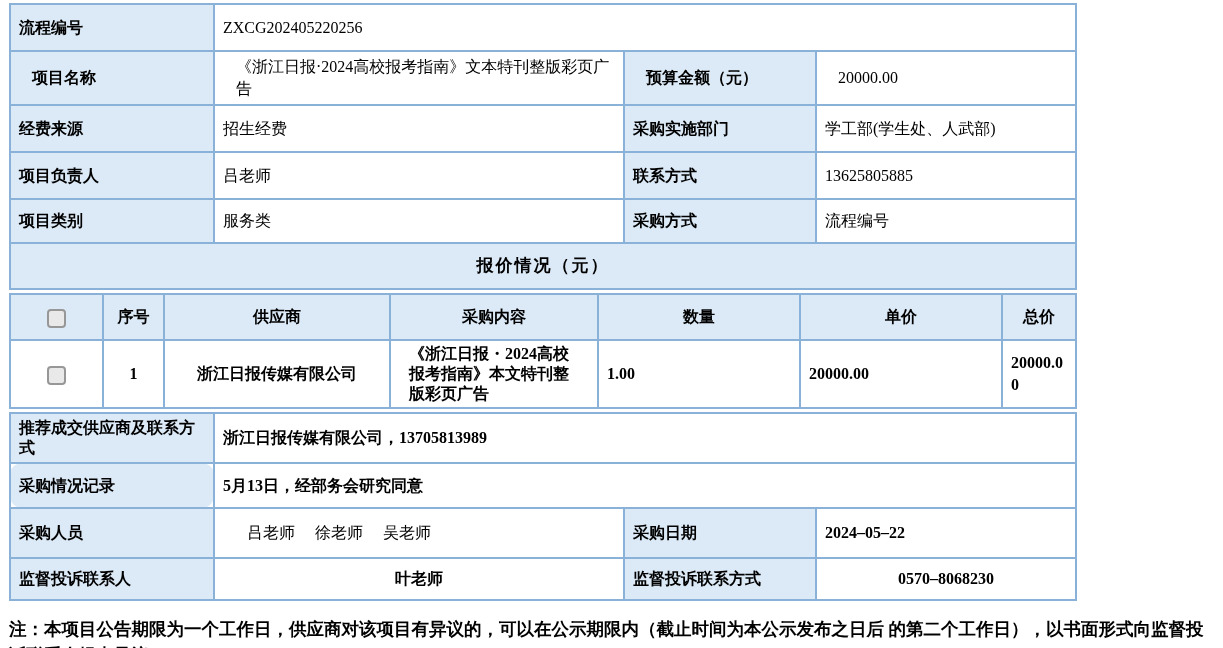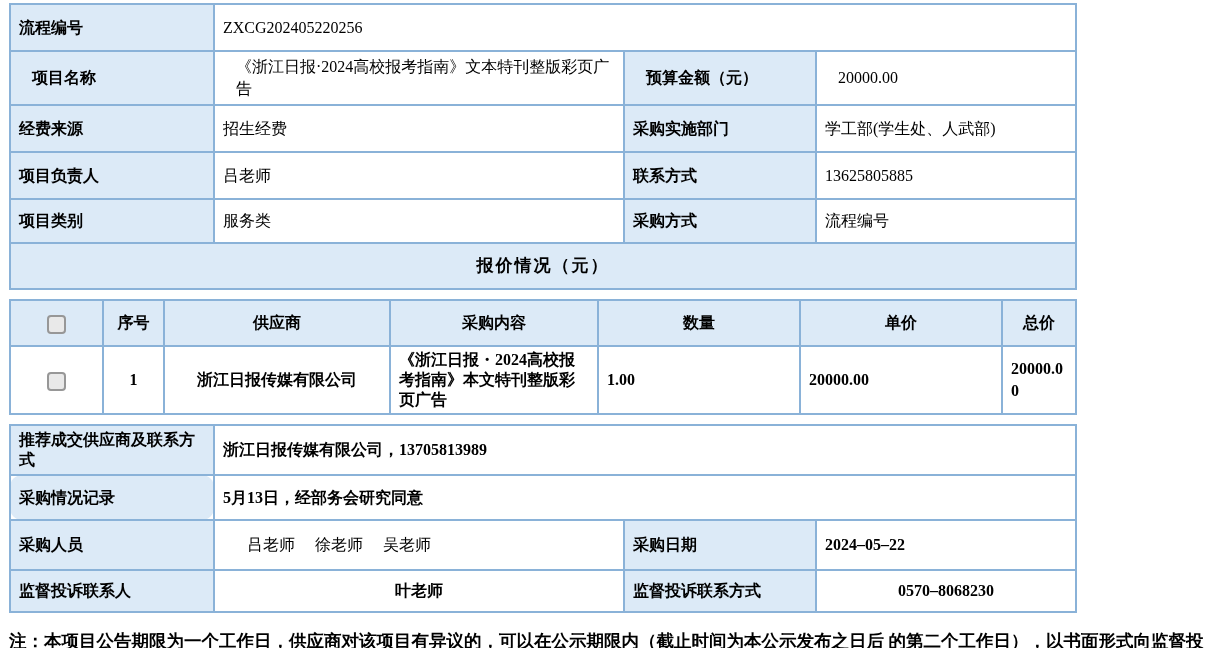--- a/index.html
+++ b/index.html
@@ -18,26 +18,26 @@
   td.bold{font-weight:bold;}
   
   .t-info tr:nth-child(1) td{height:41px;}
   .t-info tr:nth-child(2) td{height:48px;padding-left:21px;}
   .t-info tr:nth-child(3) td{height:41px;}
   .t-info tr:nth-child(4) td{height:41px;}
   .t-info tr:nth-child(5) td{height:38px;}
   .t-info tr:nth-child(6) td{height:40px;}
   .banner{background:var(--label-bg);font-weight:bold;text-align:center;font-size:17px;letter-spacing:2px;}
   
-  .t-quote{margin:9px 0;}
+  .t-quote{margin:3px 0;}
   .t-quote tr:nth-child(1) td{height:40px;}
   .t-quote tr:nth-child(2) td{height:60px;}
   .t-quote td.h{background:var(--label-bg);font-weight:bold;text-align:center;}
   .t-quote td{font-weight:bold;}
-  .t-quote td.content-cell{padding:3px 8px;line-height:20px;}
+  .t-quote td.content-cell{padding:3px 18px;line-height:20px;}
   
   .t-bottom{margin-top:1px;}
   .t-bottom tr:nth-child(1) td{height:44px;}
   .t-bottom tr:nth-child(2) td{height:39px;border-radius:12px;}
   .t-bottom tr:nth-child(3) td{height:44px;}
   .t-bottom tr:nth-child(4) td{height:36px;}
   .t-bottom td.label{line-height:1.25;}
   td.names{padding-left:32px;}
   
   .cb-cell{text-align:center;padding:0;}

